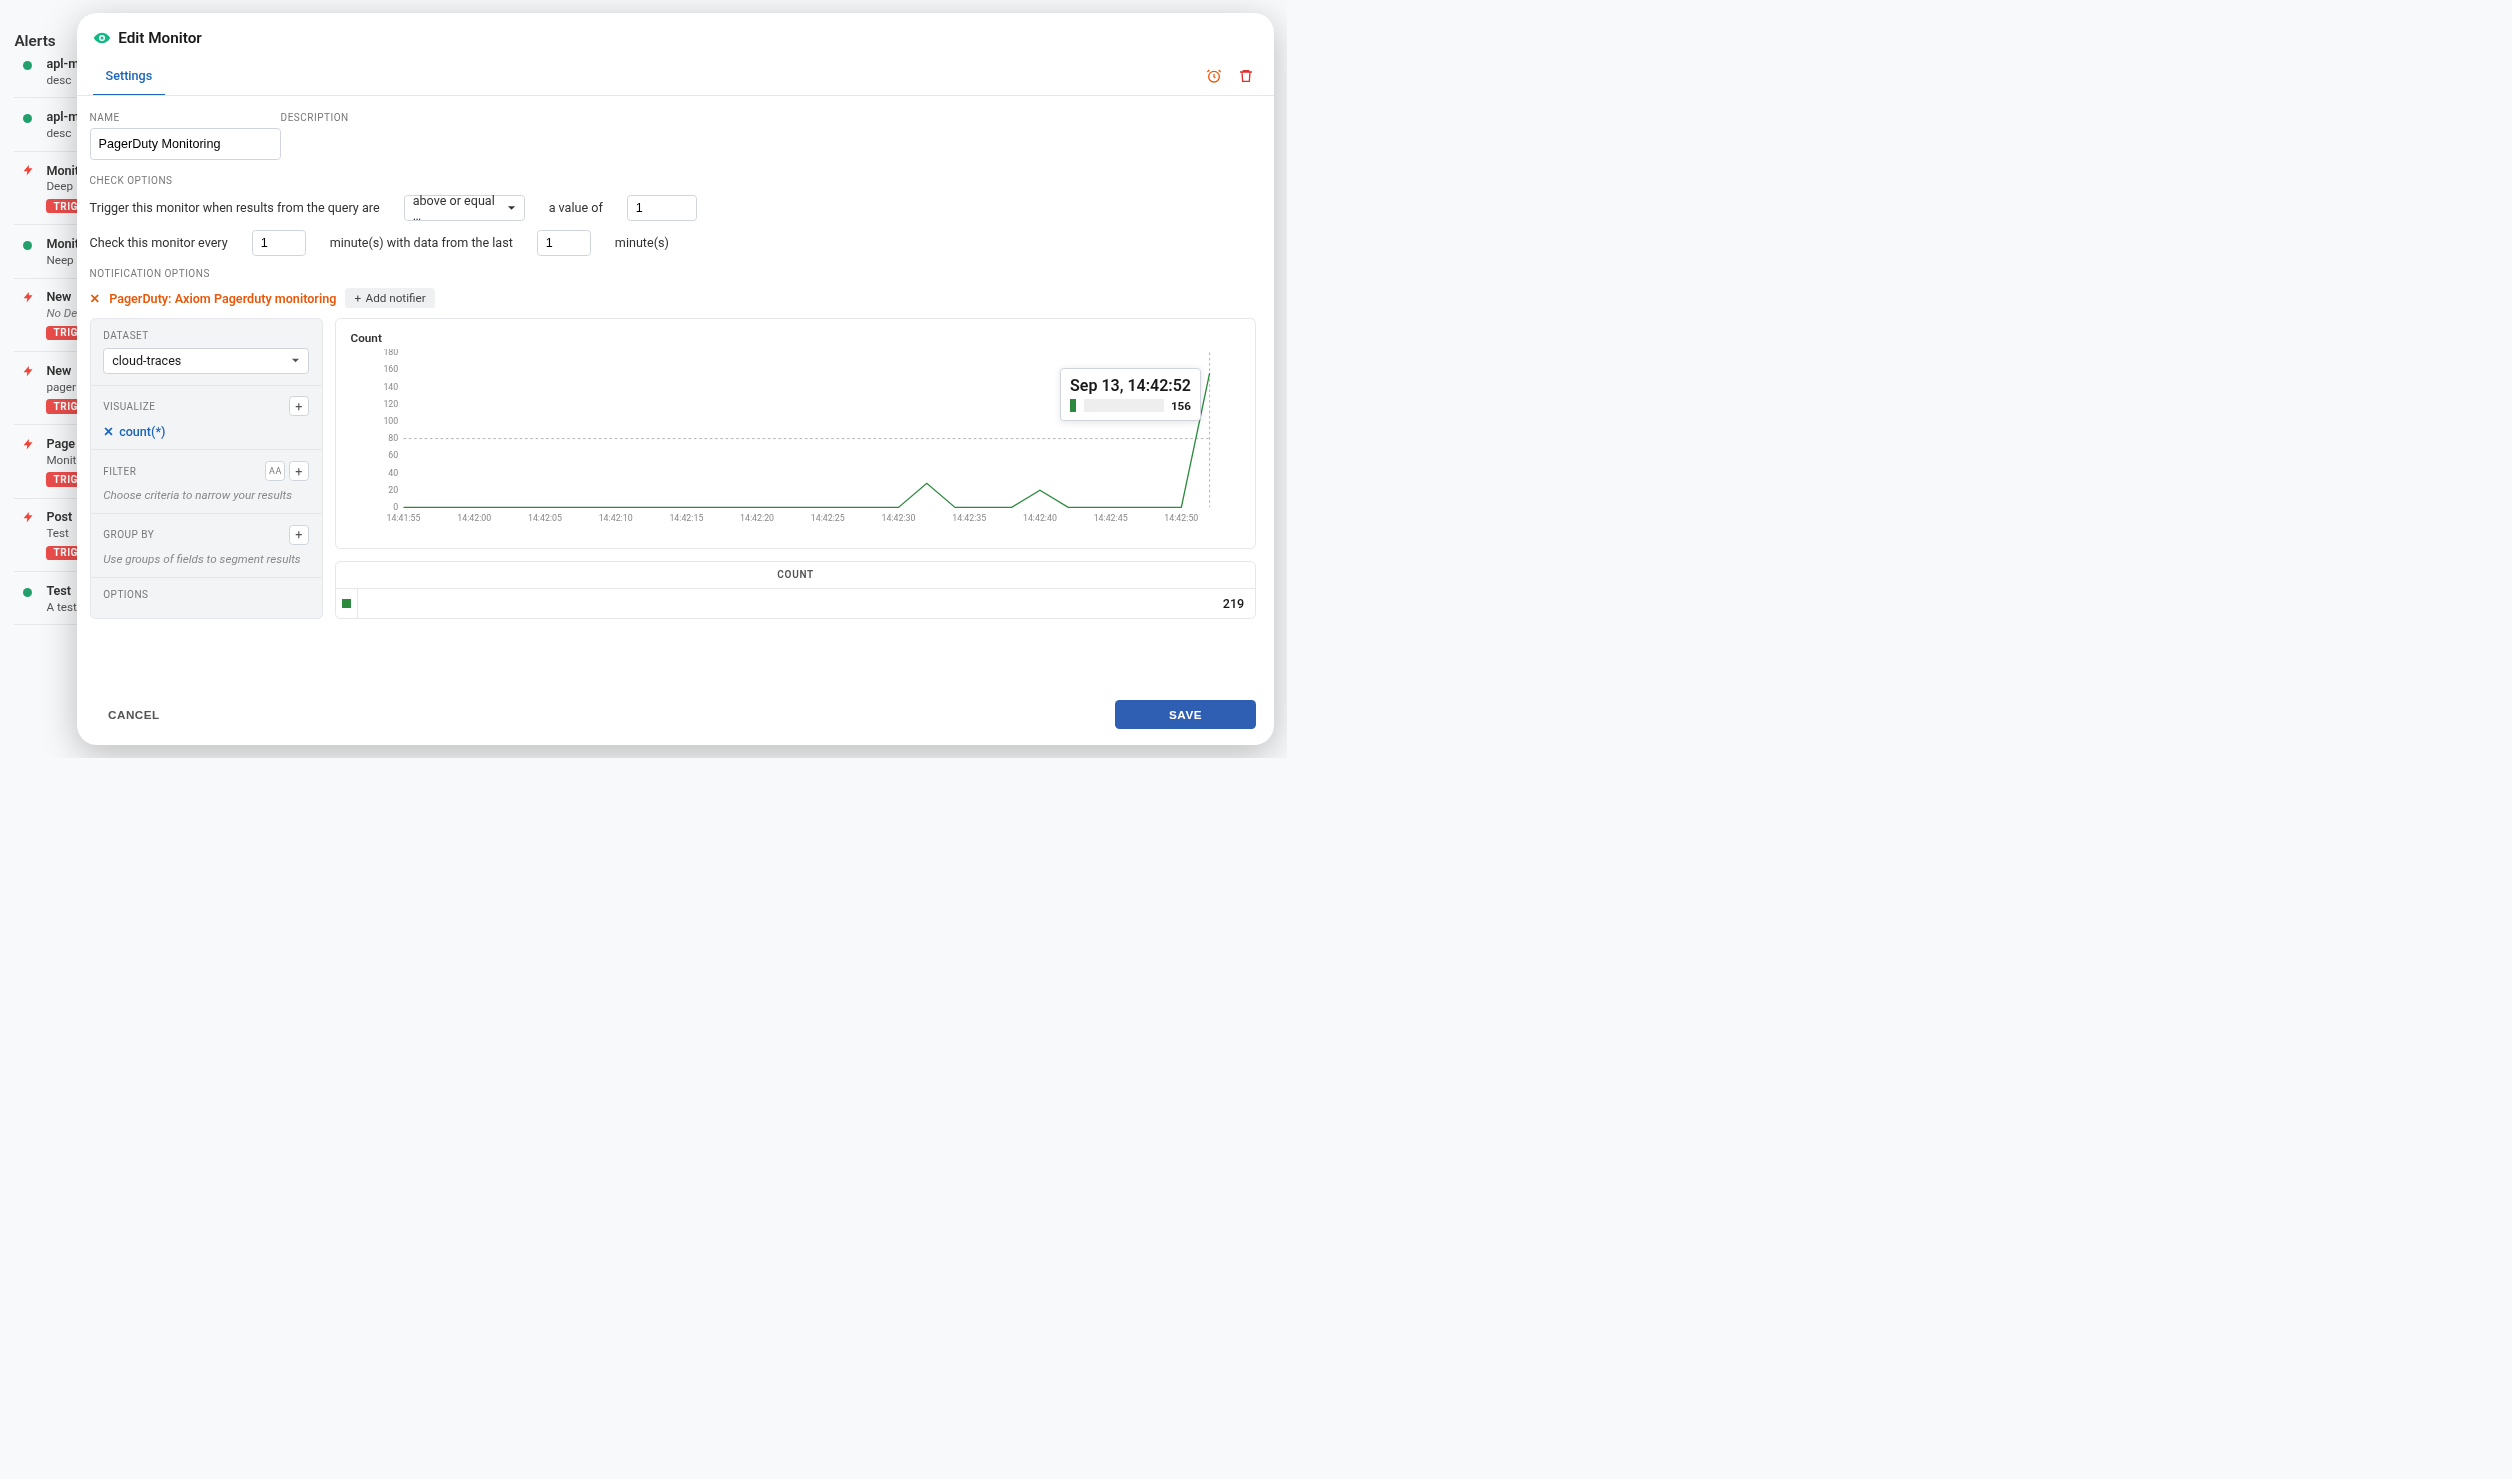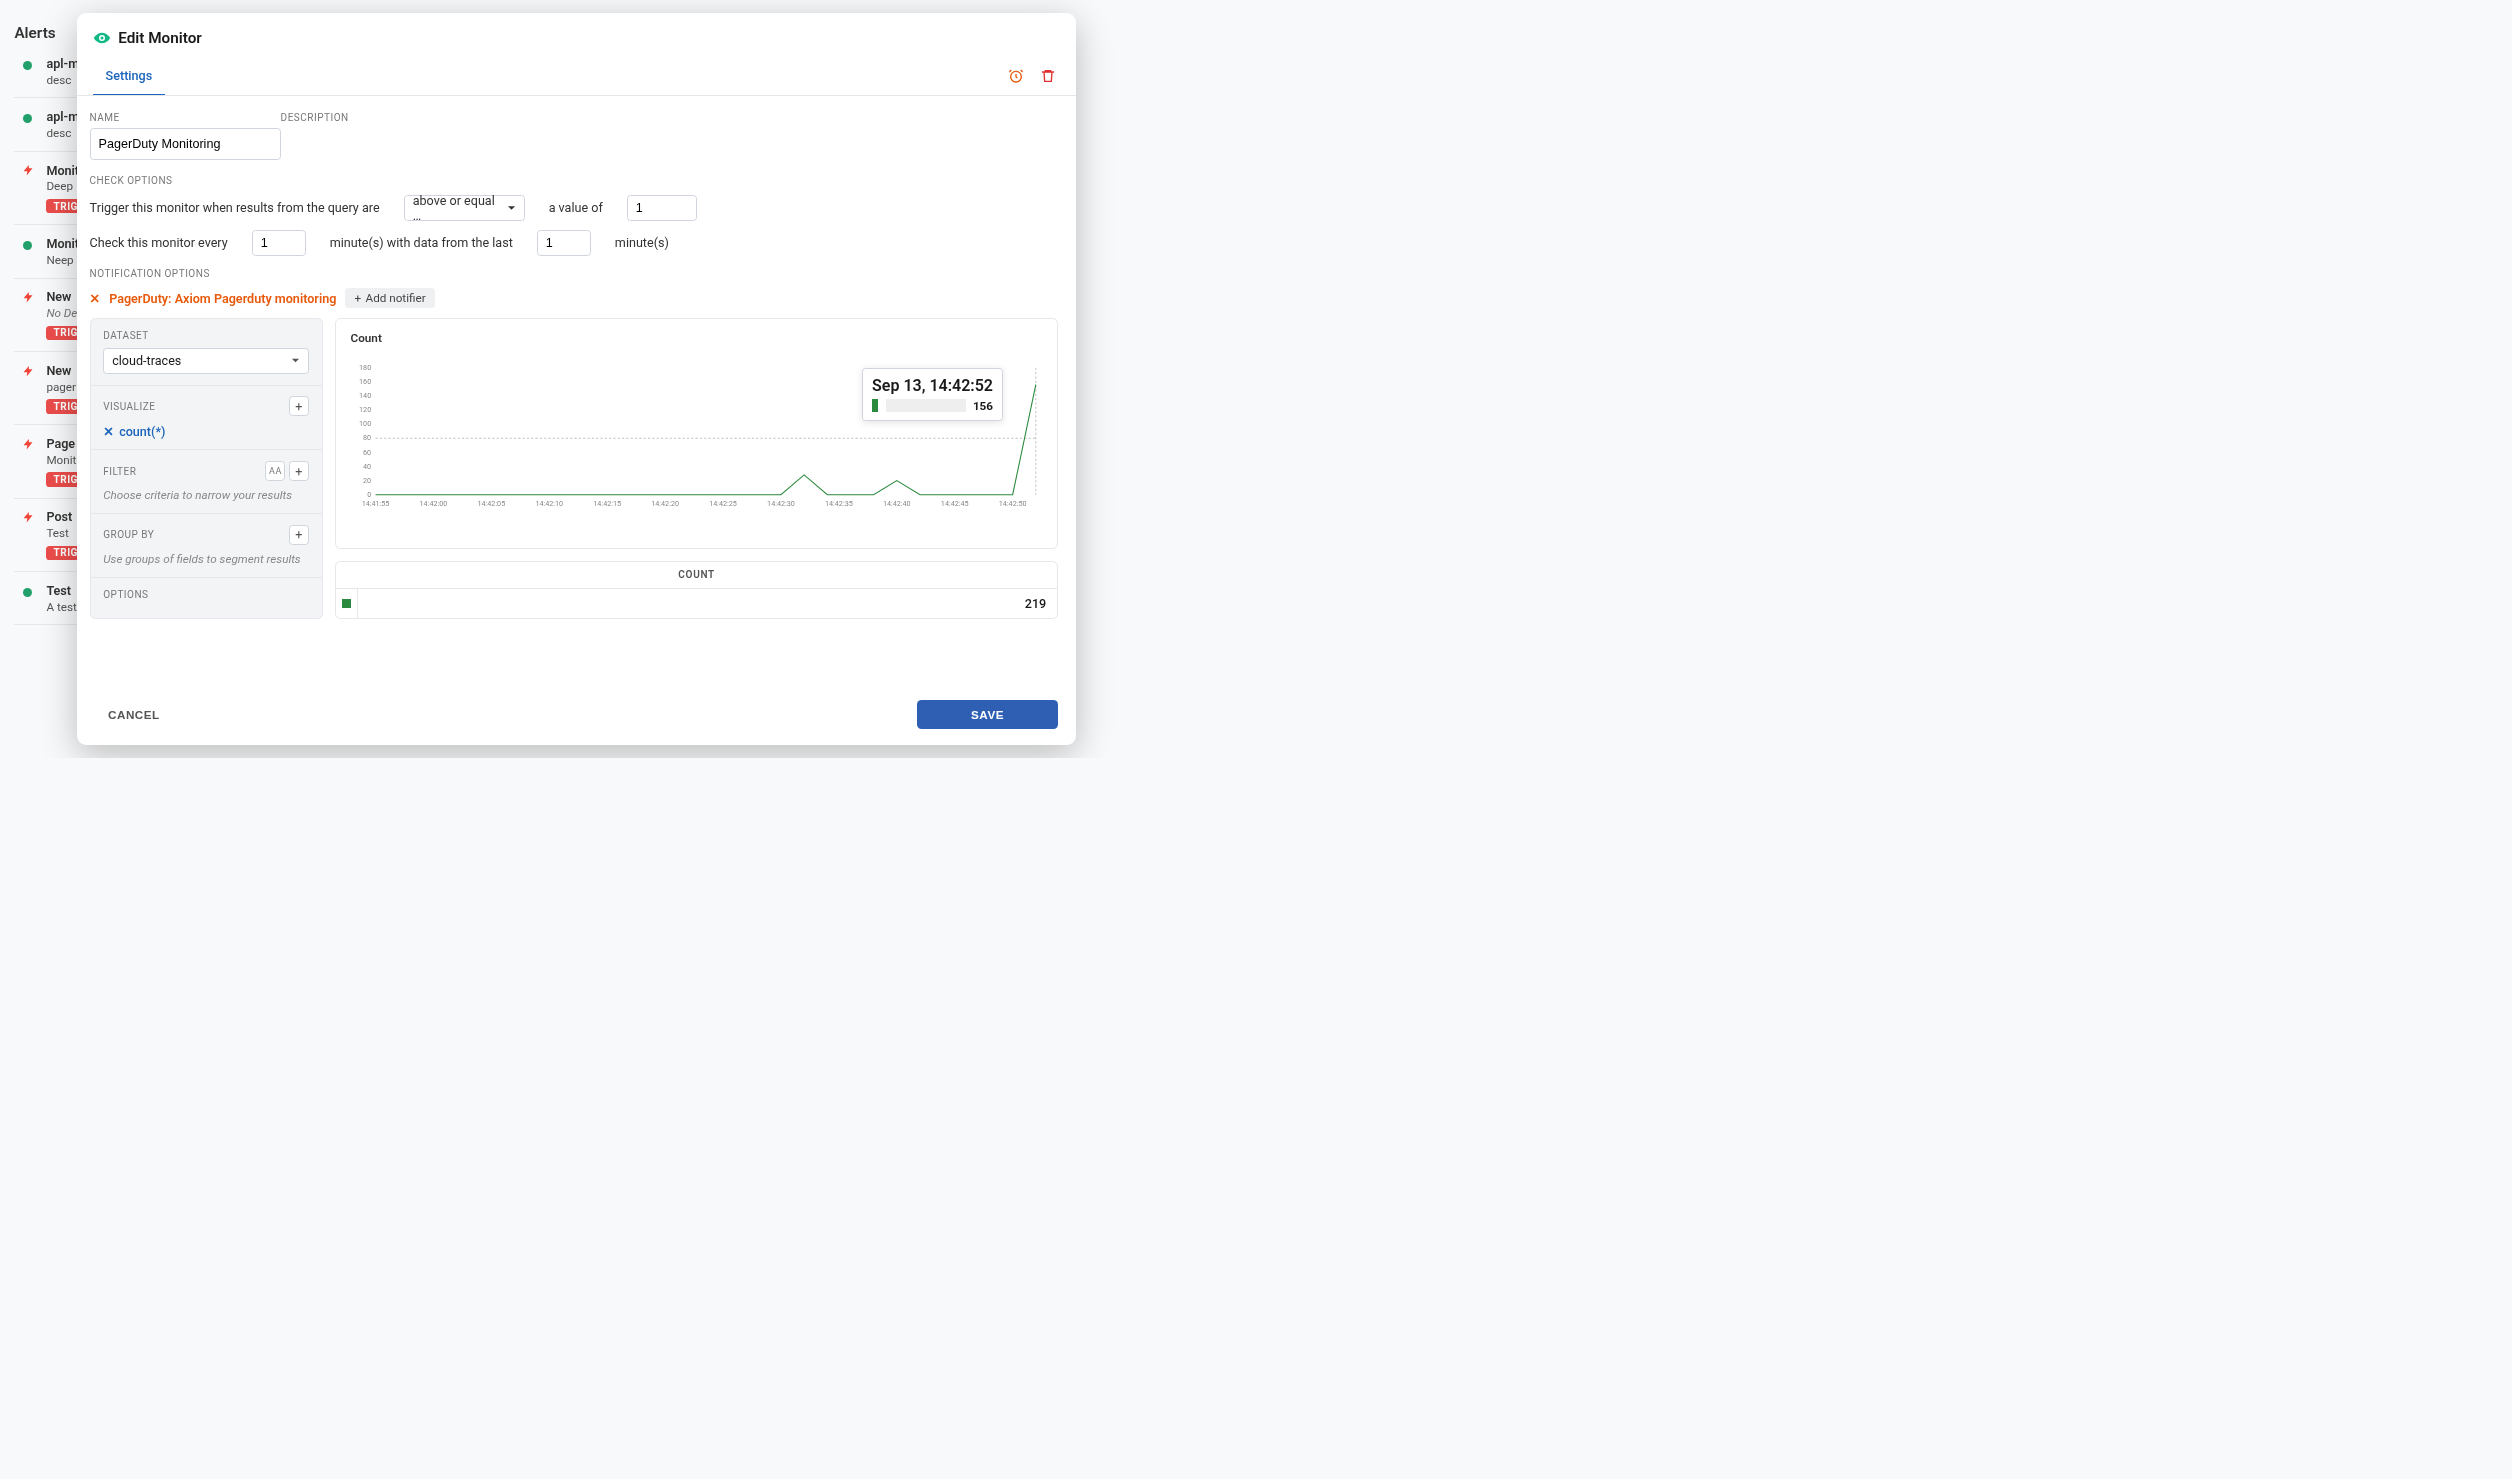--- a/index.html
+++ b/index.html
@@ -1,29 +1,29 @@
 <!DOCTYPE html>
 <html style="font-size:14.4px"><head>
 <meta charset="utf-8">
 <style>
 * { box-sizing: border-box; margin: 0; padding: 0; }
 body { font-family: -apple-system, BlinkMacSystemFont, "Segoe UI", Roboto, sans-serif; background: #f8f9fa; color: #1a1a1a; font-size: 12.6px; }
 .page { position: relative; width: 1287px; height: 758px; overflow: hidden; }
-.bg-header { position: absolute; left: 14.4px; top: 24px; font-size: 15.3px; font-weight: 600; color: #333; }
+.bg-header { position: absolute; left: 14.4px; top: 32px; font-size: 15.3px; font-weight: 600; color: #333; }
 .sidebar { position: absolute; left: 14.4px; top: 45px; width: 361px; }
 .alert-item { border-bottom: 0.9px solid #e5e7eb; padding: 10.8px 7.2px 10.8px 32px; position: relative; }
 .alert-item .dot { position: absolute; left: 9px; top: 16px; width: 9px; height: 9px; border-radius: 50%; }
 .dot.green { background: #22a06b; }
 .dot.red { color: #f04438; left: 7.2px; top: 12.6px; }
 .alert-item .title { font-size: 12.6px; font-weight: 600; color: #333; margin-bottom: 1.8px; }
 .alert-item .subtitle { font-size: 11.7px; color: #555; }
 .alert-item .subtitle.italic { font-style: italic; color: #777; }
 .badge-trig { display: inline-block; background: #eb4d4b; color: #fff; font-size: 10px; font-weight: 700; padding: 1.8px 7.2px; border-radius: 3.6px; margin-top: 5.4px; letter-spacing: 0.5px; }
 
-.modal { position: absolute; left: 77px; top: 12.6px; width: 999px; height: 732px; background: #fff; border-radius: 9px; box-shadow: 0 9px 36px rgba(0,0,0,0.25); display: flex; flex-direction: column; overflow: hidden; }
+.modal { position: absolute; left: 77px; top: 12.6px; width: 1197px; height: 732px; background: #fff; border-radius: 20px; box-shadow: 0 9px 36px rgba(0,0,0,0.25); display: flex; flex-direction: column; overflow: hidden; }
 .modal-header { padding: 16px 20px 0 16px; display: flex; align-items: center; gap: 7.2px; }
 .eye-icon { color: #12b886; width: 18px; height: 18px; }
 .modal-title { font-size: 15.3px; font-weight: 600; }
 .tabs-row { display: flex; justify-content: space-between; align-items: center; padding: 0 20px 0 16px; margin-top: 10.8px; border-bottom: 0.9px solid #e5e7eb; }
 .tab { padding: 10.8px 12.6px; font-size: 12.6px; color: #1c65bb; border-bottom: 1.8px solid #1c65bb; font-weight: 500; }
 .header-actions { display: flex; gap: 16px; }
 .icon-btn { cursor: pointer; display: inline-flex; }
 .alarm-icon { color: #e8590c; width: 16px; height: 16px; }
 .trash-icon { color: #e03131; width: 16px; height: 16px; }
 

